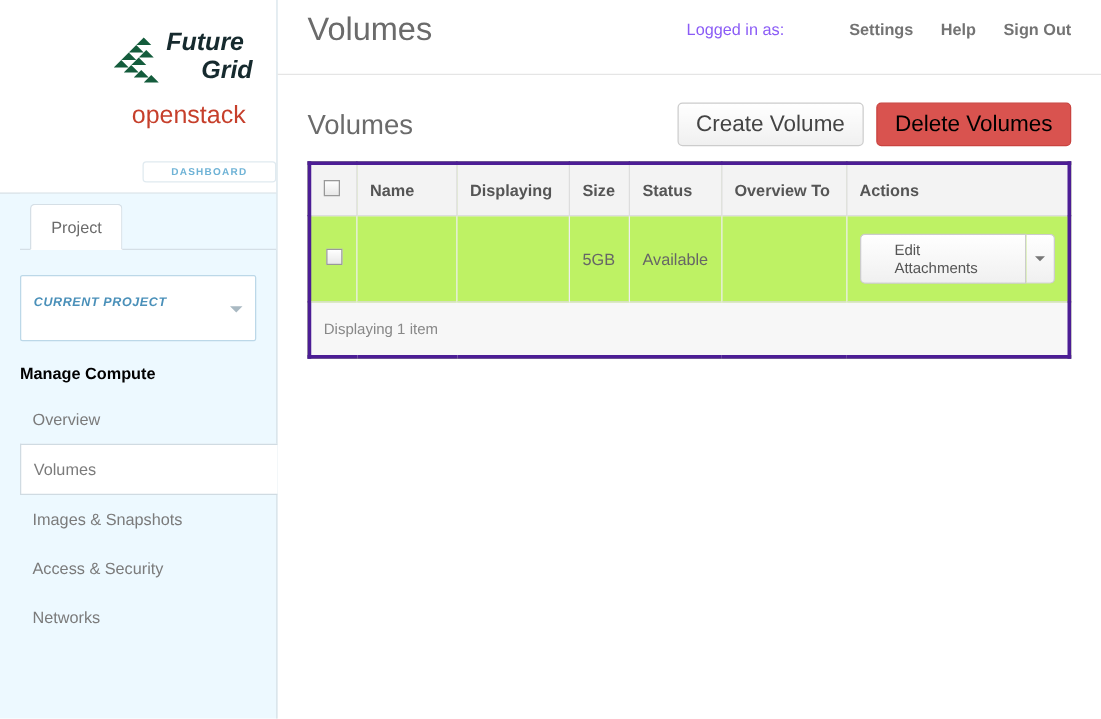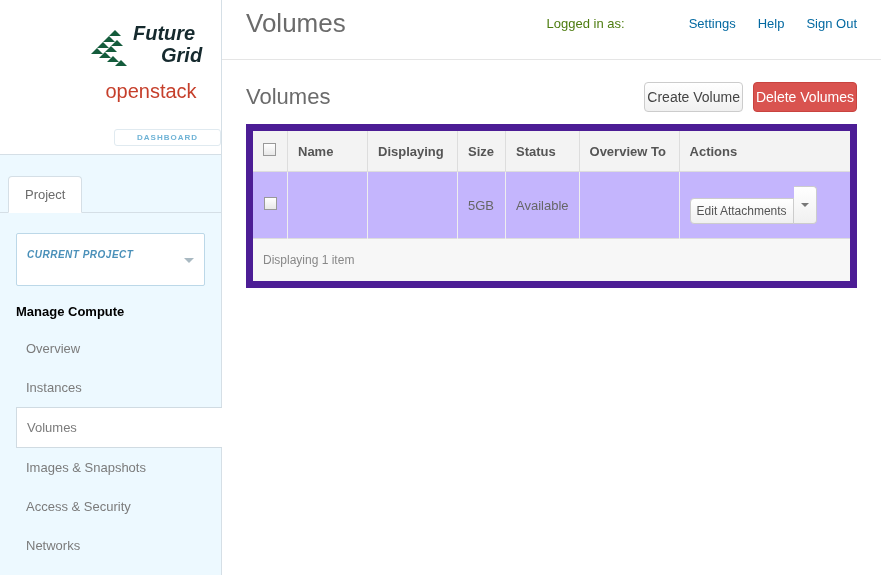--- a/index.html
+++ b/index.html
@@ -2,50 +2,50 @@
 <html><head>
 <meta charset="utf-8">
 <style>
   * { box-sizing: border-box; margin: 0; padding: 0; }
   body { font-family: "Helvetica Neue", Helvetica, Arial, sans-serif; font-size: 13px; color: #333; background: #fff; width: 881px; height: 575px; overflow: hidden; }
   .layout { display: flex; height: 100%; }
   .sidebar { width: 222px; background: #edf9ff; border-right: 1px solid #d5dfe6; display: flex; flex-direction: column; }
   .brand { background: #fff; padding: 12px 0 8px; text-align: right; border-bottom: 1px solid #d5dfe6; }
   .brand-logo { display: inline-block; }
   .dash-badge { display: inline-block; font-size: 8px; letter-spacing: 1px; font-weight: 600; color: #6fb3d6; border: 1px solid #e0eaf0; border-radius: 3px; padding: 3px 22px; margin-top: 4px; }
-  .tab-row { background: #edf9ff; padding-top: 21px; border-bottom: 1px solid #d5dfe6; }
+  .tab-row { background: #edf9ff; padding-top: 8px; border-bottom: 1px solid #d5dfe6; margin-left: 16px; }
   .tab { display: inline-block; background: #fff; border: 1px solid #d5dfe6; border-bottom: 1px solid #fff; border-radius: 4px 4px 0 0; padding: 10px 16px; margin-left: 8px; margin-bottom: -1px; color: #6b6b6b; cursor: pointer; }
   .nav-body { padding: 20px 16px; }
   .project-select { border: 1px solid #bcd8e8; background: #fff; border-radius: 2px; padding: 12px 10px 24px; position: relative; cursor: pointer; }
   .project-select .label { font-size: 10px; letter-spacing: 0.5px; color: #4a90b9; font-weight: 600; font-style: italic; }
   .project-select .caret { position: absolute; right: 10px; top: 24px; width:0; height:0; border-left:5px solid transparent; border-right:5px solid transparent; border-top:5px solid #a9b9c2; }
   .section-title { color: #000000; font-weight: 700; margin: 18px 0 10px; }
   .nav-list .nav-item { color: #7b7b7b; padding: 12px 10px; cursor: pointer; }
   .nav-list .nav-item.active { background: #fff; border: 1px solid #d0dbe2; border-right: none; margin-right: -17px; padding-right: 27px; position: relative; }
   .main { flex: 1; display: flex; flex-direction: column; }
   .topbar { display: flex; align-items: center; padding: 8px 24px 20px; border-bottom: 1px solid #e5e5e5; }
   .page-title { font-size: 26px; color: #6b6b6b; font-weight: 400; flex: 0 0 auto; margin-right: auto; }
   .user-area { display: flex; align-items: center; gap: 22px; font-size: 13px; }
-  .user-area .logged { color: #4d7c0f; margin-right: 42px; }
-  .user-area a { color: #0369a1; text-decoration: none; cursor: pointer; }
+  .user-area .logged { color: #8b5cf6; margin-right: 30px; }
+  .user-area a { color: #737373; text-decoration: none; cursor: pointer; font-weight: bold; }
   .content { padding: 22px 24px; }
   .panel-head { display: flex; align-items: center; margin-bottom: 12px; }
   .panel-title { font-size: 22px; color: #6b6b6b; font-weight: 400; flex: 1; }
-  .btn { display: inline-flex; align-items: center; border: 1px solid #ccc; background: linear-gradient(#fff,#f0f0f0); color: #444; border-radius: 4px; padding: 6px 2px; font-size: 14px; cursor: pointer; }
-  .btn-danger { background: #d9534f; border-color: #c9433f; color: #ffffff; }
+  .btn { display: inline-flex; align-items: center; border: 1px solid #ccc; background: linear-gradient(#fff,#f0f0f0); color: #444; border-radius: 4px; padding: 6px 14px; font-size: 18px; cursor: pointer; }
+  .btn-danger { background: #d9534f; border-color: #c9433f; color: #000000; }
   .btn + .btn { margin-left: 10px; }
-  table.vol { width: 100%; border-collapse: collapse; border: 7px solid #4c1d95; background: #c4b5fd; }
+  table.vol { width: 100%; border-collapse: collapse; border: 3px solid #4c1d95; background: #bef264; }
   table.vol th { background: #f3f3f3; color: #555; font-weight: 700; text-align: left; padding: 12px 10px; border: 1px solid #ddd; font-size: 13px; }
   table.vol td { padding: 14px 10px; border-right: 1px solid #eee; border-top: 1px solid #eee; color: #666; vertical-align: middle; }
   table.vol tr.footer td { background: #f7f7f7; font-size: 12px; color: #888; border-top: 1px solid #ddd; }
   .chk { width: 13px; height: 13px; border: 1px solid #999; background: linear-gradient(#fff,#e8e8e8); display: inline-block; }
   .th-chk, .td-chk { width: 38px; text-align: center; }
   .col-name { width: 80px; } .col-desc { width: 90px; } .col-size { width: 48px; } .col-status { width: 70px; } .col-attach { width: 100px; } .col-act {}
   .action-group { display: inline-flex; }
-  .action-main { border:1px solid #ccc; background:linear-gradient(#fff,#f0f0f0); padding:5px 6px; border-radius:4px 0 0 4px; font-size:12px; color:#555; cursor:pointer;margin-top:12px; }
+  .action-main { border:1px solid #ccc; background:linear-gradient(#fff,#f0f0f0); padding:5px 27px; border-radius:4px 0 0 4px; font-size:12px; color:#555; cursor:pointer; }
   .action-caret { border:1px solid #ccc; border-left:none; background:linear-gradient(#fff,#f0f0f0); padding:5px 7px; border-radius:0 4px 4px 0; cursor:pointer; display:flex; align-items:center; }
   .action-caret .tri { width:0;height:0;border-left:4px solid transparent;border-right:4px solid transparent;border-top:4px solid #777; }
   svg text { font-family: inherit; }
 </style>
 </head>
 <body>
 
 <div class="layout">
   <aside class="sidebar">
     <div class="brand">
@@ -80,21 +80,20 @@
     <div class="nav-body">
       <div class="project-select">
         <span class="label">CURRENT PROJECT</span>
         <span class="caret"></span>
       </div>
 
       <div class="section-title">Manage Compute</div>
 
       <div class="nav-list">
         <div class="nav-item">Overview</div>
-        <div class="nav-item">Instances</div>
         <div class="nav-item active">Volumes</div>
         <div class="nav-item">Images &amp; Snapshots</div>
         <div class="nav-item">Access &amp; Security</div>
         <div class="nav-item">Networks</div>
       </div>
     </div>
   </aside>
 
   <main class="main">
     <div class="topbar">

